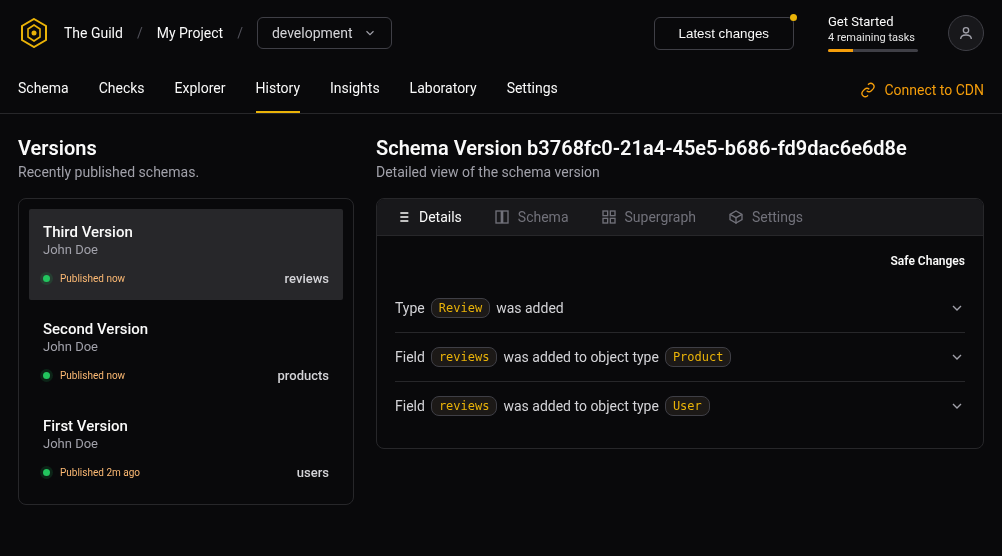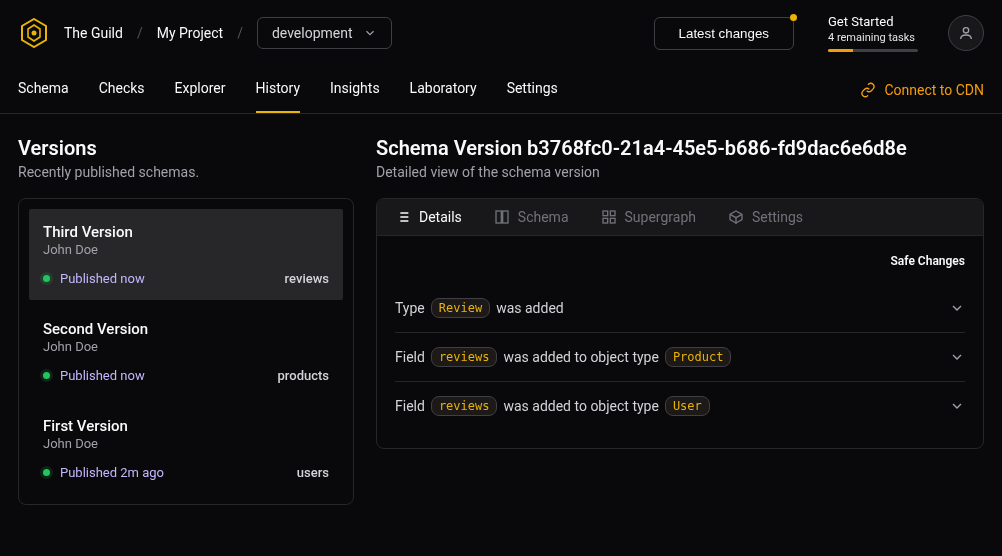--- a/index.html
+++ b/index.html
@@ -118,21 +118,21 @@
   .version-item .vauthor { color: #a1a1aa; font-size: 13px; margin-top: 1px; }
   .version-item .vmeta {
     display: flex; align-items: center; justify-content: space-between;
     margin-top: 14px;
   }
   .version-item .vmeta-left { display: flex; align-items: center; gap: 10px; }
   .status-dot {
     width: 7px; height: 7px; border-radius: 50%; background: #22c55e;
     box-shadow: 0 0 0 3px rgba(34,197,94,0.15);
   }
-  .vstatus { color: #c4b5fd; font-size: 13px; }
+  .vstatus { color: #fdba74; font-size: 10px; }
   .vtag { color: #d4d4d8; font-size: 13px; font-weight: 500; }
 
   
   .detail-tabs-wrap {
     border: 1px solid #27272a;
     border-radius: 8px;
     overflow: hidden;
   }
   .detail-tabs {
     display: flex; align-items: flex-start; gap: 32px;

